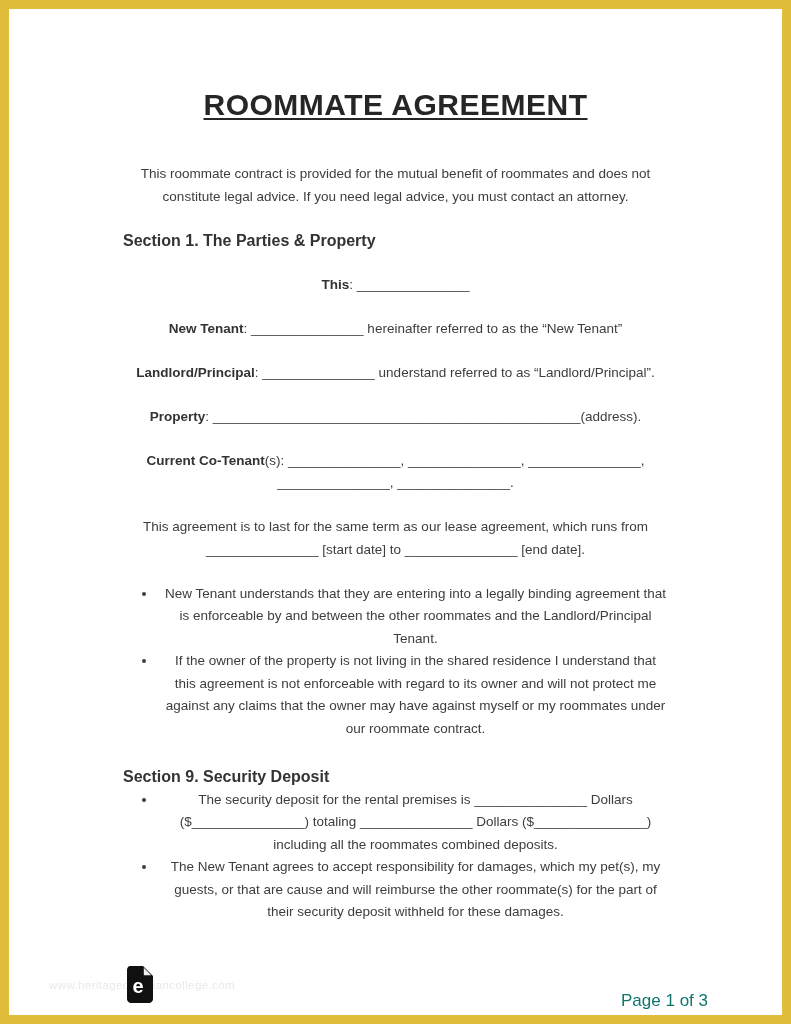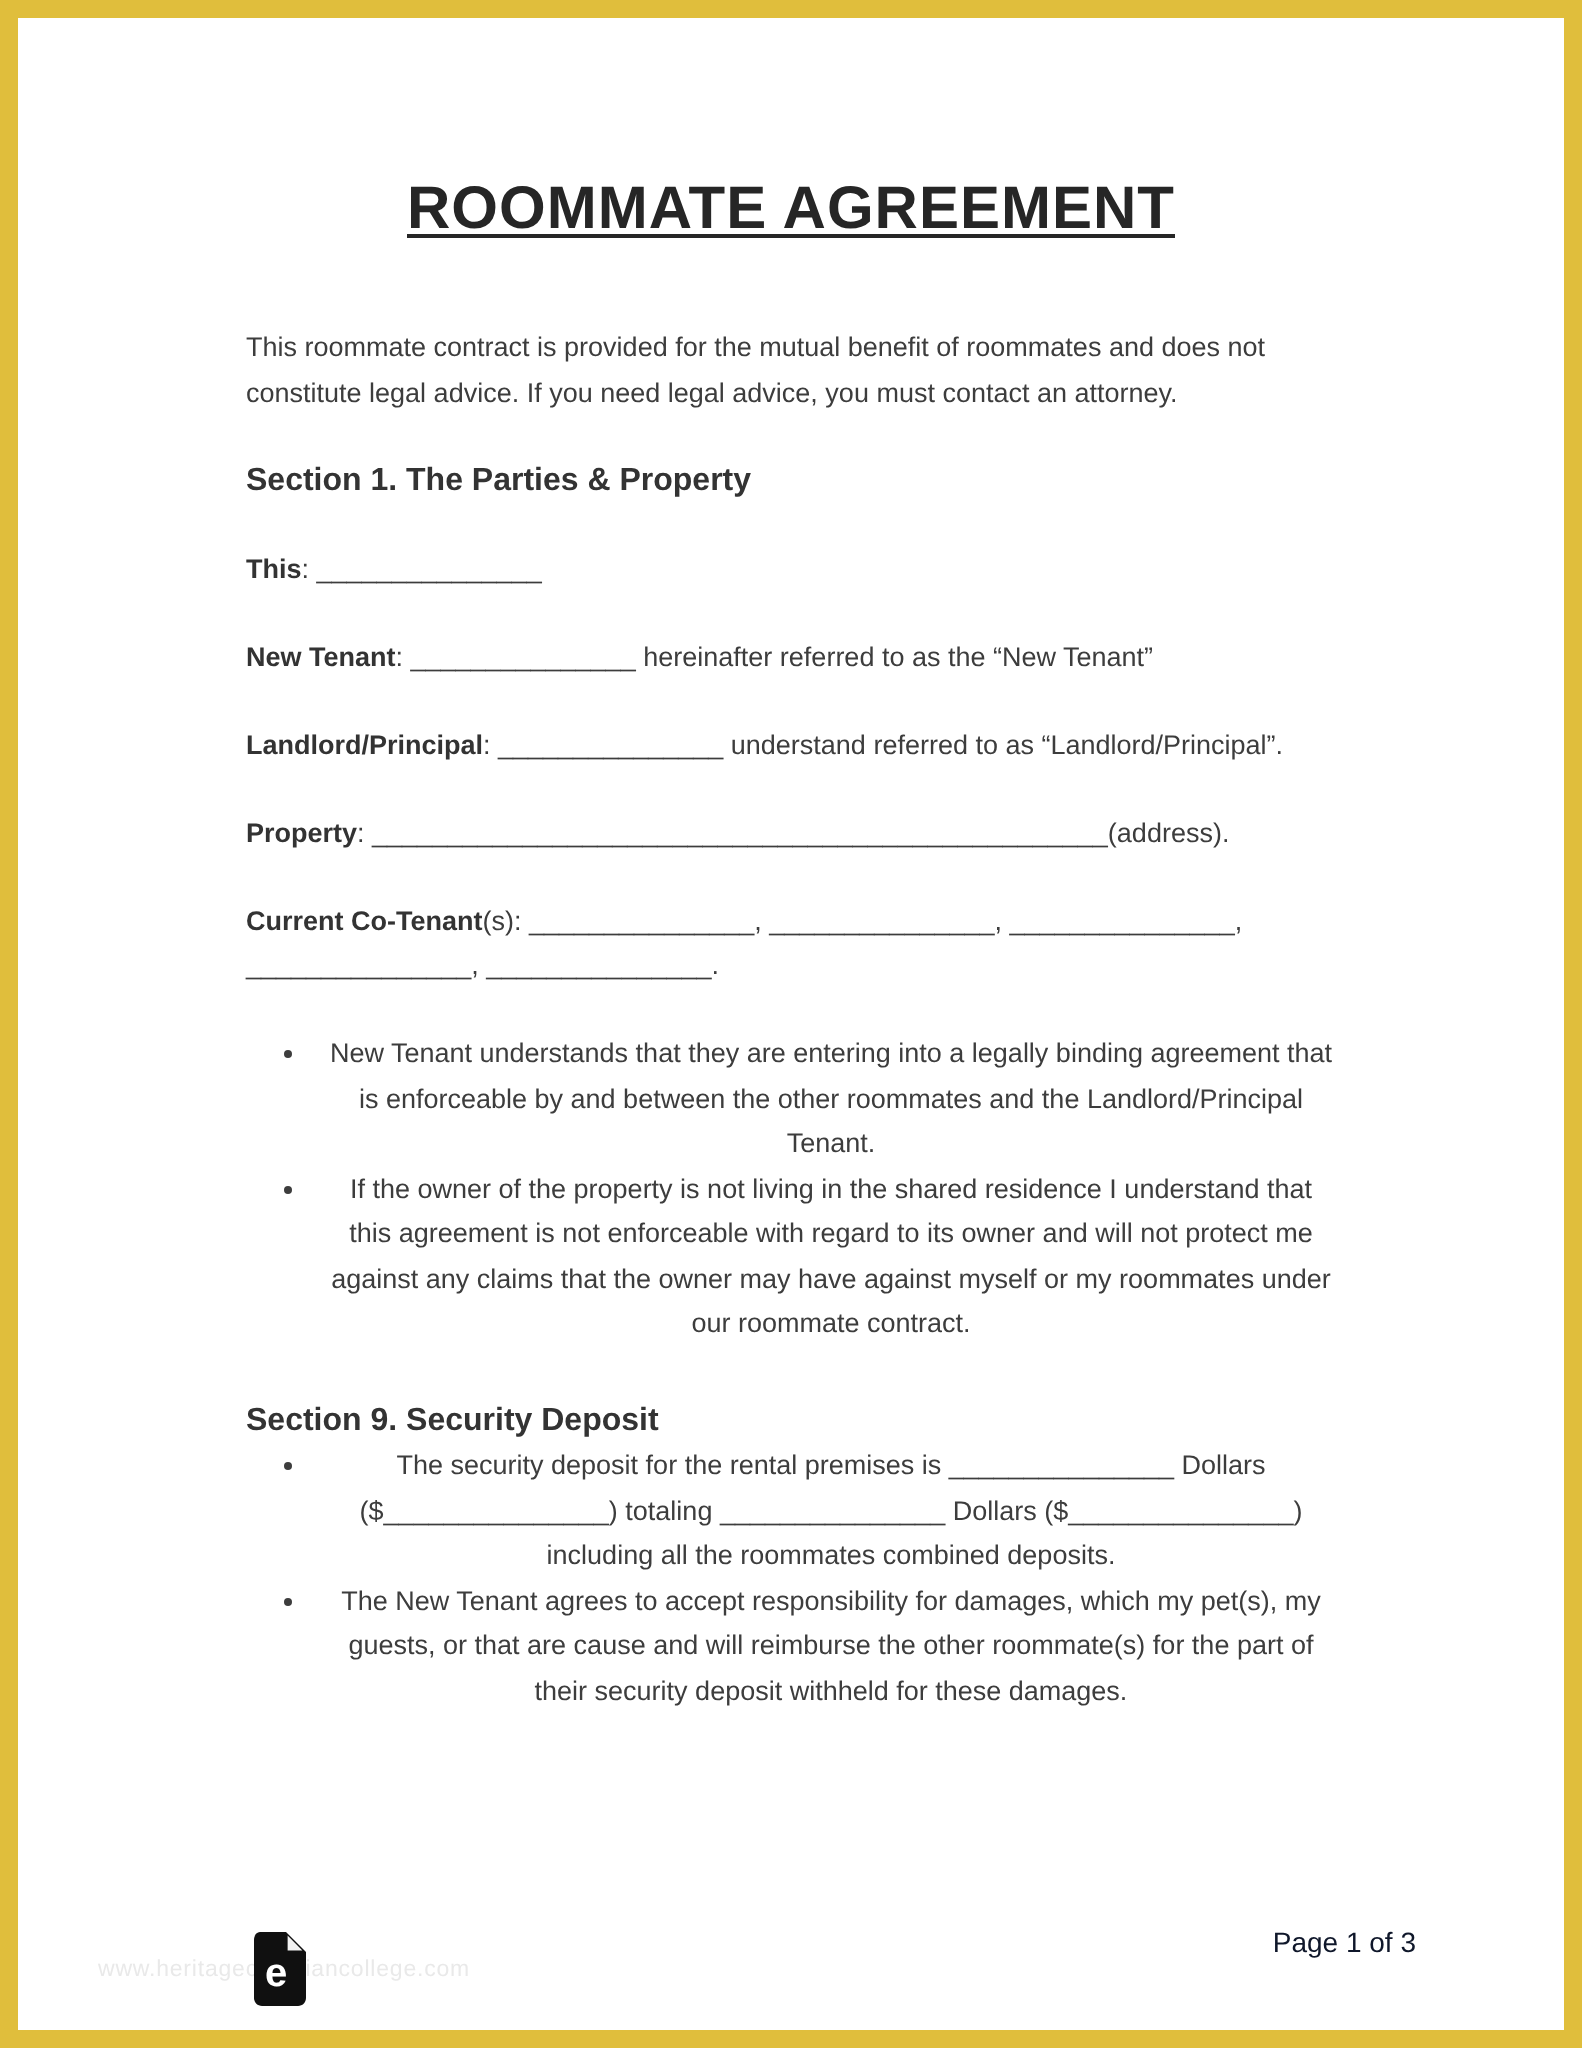--- a/index.html
+++ b/index.html
@@ -29,21 +29,21 @@
     font-weight: bold;
     letter-spacing: 0.5px;
     text-align: center;
     text-decoration: underline;
     text-decoration-thickness: 2px;
     text-underline-offset: 3px;
     color: #262626;
     margin: 78px 0 40px 0;
   }
 
-  p { margin: 0 0 21.5px 0; }
+  p { margin: 0 0 21.5px 0; text-align: center; }
 
   .section-heading {
     font-size: 16px;
     line-height: 22.5px;
     font-weight: bold;
     color: #333333;
     margin: 0 0 21.5px 0;
   }
   .section-heading.tight { margin-bottom: 0; }
 
@@ -56,25 +56,25 @@
   }
   ul.doc-bullets li {
     padding-left: 6px;
     margin: 0;
     text-align: center;
   }
   ul.doc-bullets.last { margin-bottom: 0; }
 
   .page-number {
     position: absolute;
-    top: 954px;
+    top: 984px;
     right: 74px;
-    font-size: 14px;
+    font-size: 17px;
     line-height: 16px;
-    color: #0f172a;
+    color: #0f766e;
   }
 
   .watermark {
     position: absolute;
     top: 970px;
     left: 40px;
     font-size: 11.5px;
     letter-spacing: 0.4px;
     color: #e9e9e9;
     z-index: 1;
@@ -105,20 +105,21 @@
     <p><strong>This</strong><span>: _______________</span></p>
 
     <p><strong>New Tenant</strong><span>: _______________ hereinafter referred to as the “New Tenant”</span></p>
 
     <p><strong>Landlord/Principal</strong><span>: _______________ understand referred to as “Landlord/Principal”.</span></p>
 
     <p><strong>Property</strong><span>: _________________________________________________(address).</span></p>
 
     <p><strong>Current Co-Tenant</strong><span>(s): _______________, _______________, _______________, _______________, _______________.</span></p>
 
+    <p>This agreement is to last for the same term as our lease agreement, which runs from _______________ [start date] to _______________ [end date].</p>
 
     <ul class="doc-bullets">
       <li>New Tenant understands that they are entering into a legally binding agreement that is enforceable by and between the other roommates and the Landlord/Principal Tenant.</li>
       <li>If the owner of the property is not living in the shared residence I understand that this agreement is not enforceable with regard to its owner and will not protect me against any claims that the owner may have against myself or my roommates under our roommate contract.</li>
     </ul>
 
     <h2 class="section-heading tight">Section 9. Security Deposit</h2>
 
     <ul class="doc-bullets last">
       <li>The security deposit for the rental premises is _______________ Dollars ($_______________) totaling _______________ Dollars ($_______________) including all the roommates combined deposits.</li>

